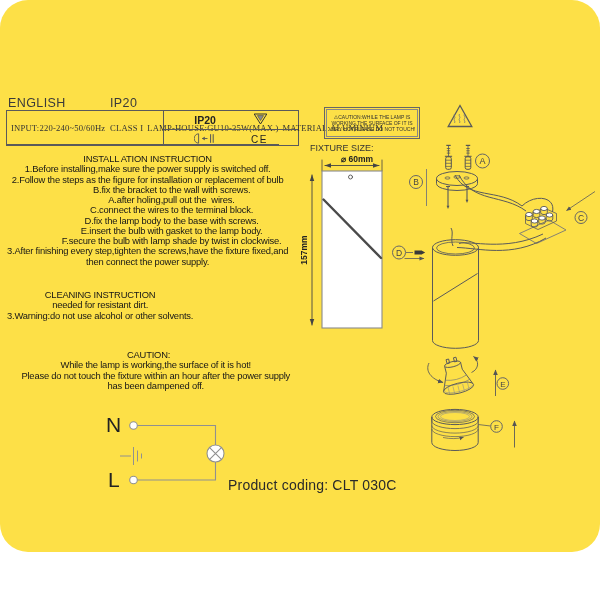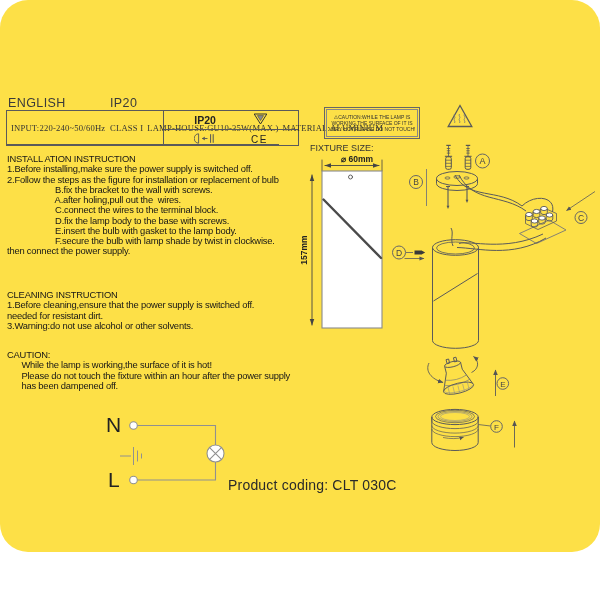--- a/index.html
+++ b/index.html
@@ -15,21 +15,21 @@
               white-space:pre;letter-spacing:.2px;}
   #spec .lrow:last-child{border-bottom:none;}
   #spec .rcol{flex:1;display:flex;flex-direction:column;}
   #spec .rrow{flex:1;border-bottom:1px solid #5a5a5a;display:flex;align-items:center;
               justify-content:space-around;padding:0 12px;}
   #spec .rrow:last-child{border-bottom:none;}
   .ip20{font-size:10.5px;font-weight:bold;color:#222;}
   .ce{font-size:10px;letter-spacing:1.5px;color:#222;}
   
   .tblock{left:7px;font-size:9.4px;line-height:10.25px;letter-spacing:-0.2px;color:#161616;}
-  .tline,.theading{white-space:pre;}
+  .tline,.theading{white-space:pre;text-align:center;}
   
   #cautionbox{left:324px;top:107px;width:96px;height:32px;border:1px solid #666;
               padding:1px;box-sizing:border-box;}
   #cautionbox .inner{border:1px solid #888;width:100%;height:100%;box-sizing:border-box;
               font-size:5px;line-height:6.2px;color:#333;text-align:center;
               display:flex;flex-direction:column;justify-content:center;letter-spacing:0;}
   #coding{left:228px;top:477px;font-size:14px;color:#2a2a2a;letter-spacing:.2px;}
   svg text{font-family:"Liberation Sans",sans-serif;}
 </style>
 </head>
@@ -83,29 +83,29 @@
     <div>
 
     <div class="tline">1.Before installing,make sure the power supply is switched off.</div>
         <div class="tline">2.Follow the steps as the figure for installation or replacement of bulb</div>
         <div class="tline">                    B.fix the bracket to the wall with screws.</div>
         <div class="tline">                    A.after holing,pull out the  wires.</div>
         <div class="tline">                    C.connect the wires to the terminal block.</div>
         <div class="tline">                    D.fix the lamp body to the base with screws.</div>
         <div class="tline">                    E.insert the bulb with gasket to the lamp body.</div>
         <div class="tline">                    F.secure the bulb with lamp shade by twist in clockwise.</div>
+        <div class="tline">3.After finishing every step,tighten the screws,have the fixture fixed,and</div>
         <div class="tline">then connect the power supply.</div>
       </div>
   </div>
 
   <div class="abs tblock" style="top:290px;">
     <div class="theading">CLEANING INSTRUCTION</div>
     <div>
 
-    <div class="tline">1.Before cleaning,ensure that the power supply is switched off.</div>
         <div class="tline">needed for resistant dirt.</div>
         <div class="tline">3.Warning:do not use alcohol or other solvents.</div>
       </div>
   </div>
 
   <div class="abs tblock" style="top:350px;">
     <div class="theading">CAUTION:</div>
     <div>
 
     <div class="tline">      While the lamp is working,the surface of it is hot!</div>

